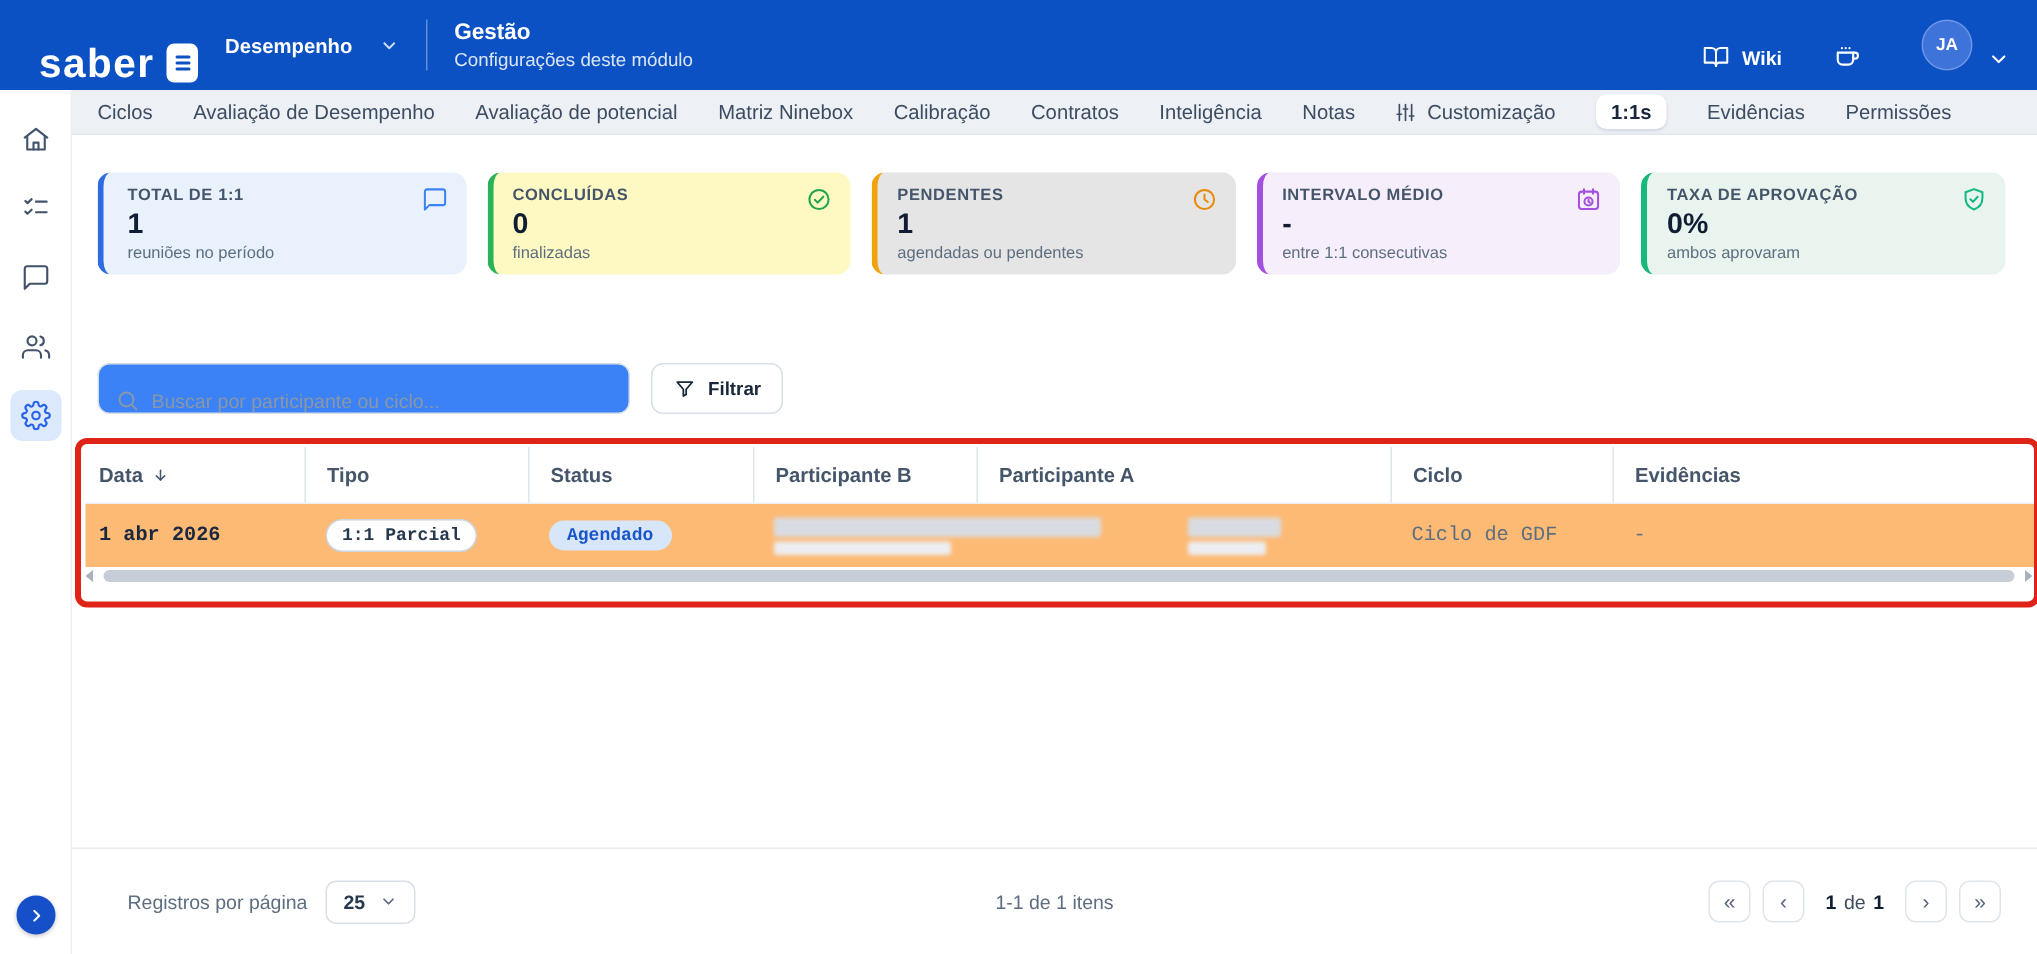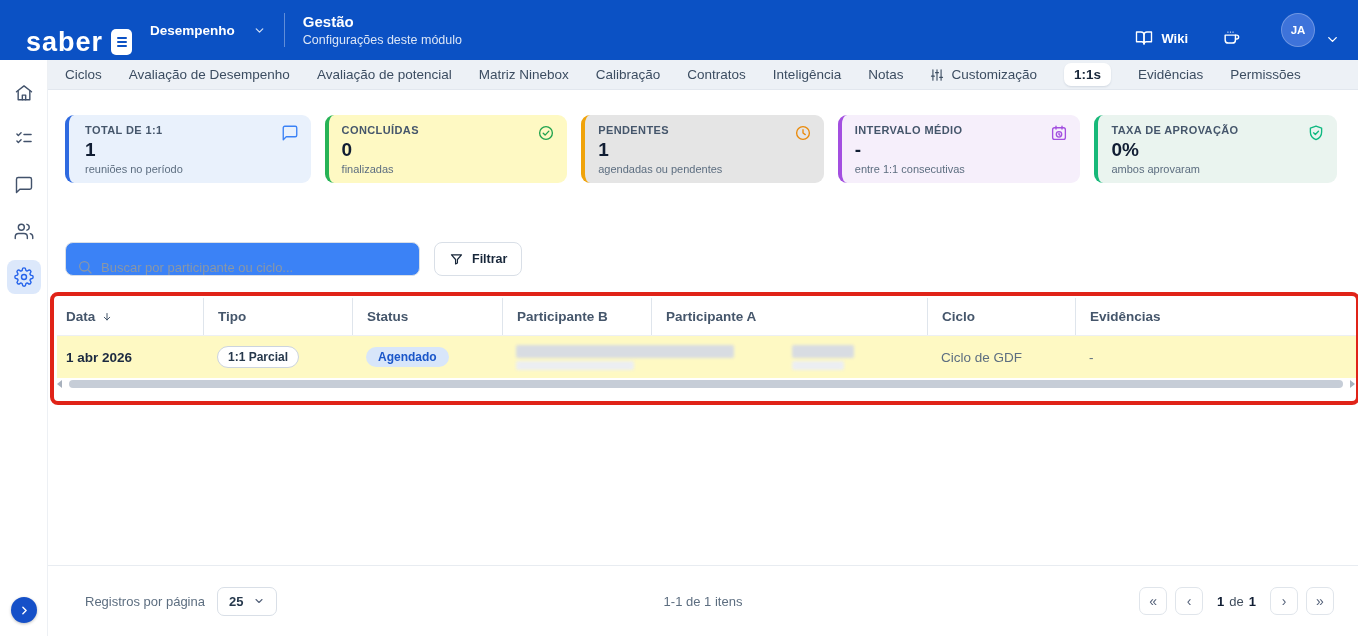--- a/index.html
+++ b/index.html
@@ -105,21 +105,21 @@
   
   .annotation {
     position:absolute; top:292px; left:50px; right:-2px; height:113px;
     border:4px solid #e02318; border-radius:8px; z-index:6; pointer-events:none;
   }
 
   
   .table { position:absolute; top:298px; left:57px; right:2px; }
   .thead { display:flex; height:38px; align-items:center; border-bottom:1px solid #edf0f4; background:#fff;
            font-size:13.5px; font-weight:600; color:#45566b; }
-  .trow  { display:flex; height:42px; align-items:center; background:#fef9c3; font-size:13.5px; }
+  .trow  { display:flex; height:42px; align-items:center; background:#fdba74; font-size:13.5px;font-family:Liberation Mono, monospace; }
   .cell  { padding-left:14px; display:flex; align-items:center; gap:6px; }
   .cell.first { padding-left:9px; }
   .thead .cell + .cell { border-left:1px solid #dfe5ec; align-self:stretch; }
   .w1{width:146px;} .w2{width:149px;} .w3{width:150px;} .w4{width:276px;}
   .w5{width:149px;} .w6{width:148px;} .w7{flex:1;}
   .date-cell { font-weight:700; color:#1b2940; }
   .muted { color:#5d6e80; }
   .pill-outline {
     border:1px solid #ccd4de; background:#fff; border-radius:999px;
     padding:3px 10px; font-size:12px; font-weight:600; color:#26384c;

